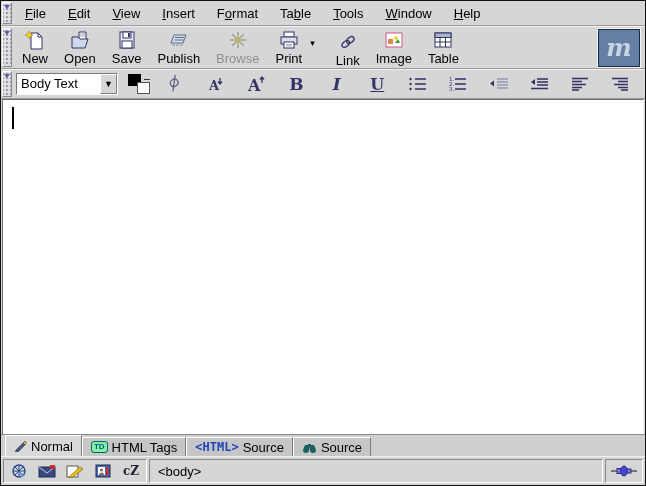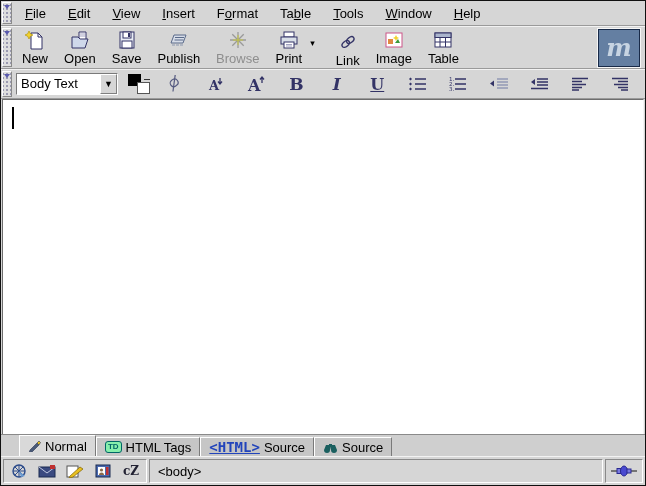--- a/index.html
+++ b/index.html
@@ -67,26 +67,26 @@
   .swatch-fg { position:absolute; top:1px; left:0; width:13px; height:12px; background:#000; border:1px solid #000; }
   .swatch-bg { position:absolute; bottom:1px; right:0; width:13px; height:12px; background:#fff; border:1px solid #555; }
   .swatch-tick { position:absolute; top:6px; right:0; width:6px; height:1px; background:#333; }
   
   .editor { flex:1; background:#fff; position:relative;
     border-top:1px solid #6e6e6e; border-left:1px solid #6e6e6e;
     border-right:1px solid #f4f4f4; margin:0 1px; cursor:text; }
   .caret { position:absolute; top:7px; left:9px; width:2px; height:22px; background:#000; }
   
   .tabs-row { display:flex; align-items:flex-end; height:22px; background:#cfcfcf;
-    border-top:1px solid #8a8a8a; padding-left:18px; }
+    border-top:1px solid #8a8a8a; padding-left:4px; }
   .tab { display:flex; align-items:center; gap:4px; height:19px; padding:0 8px;
     background:#c6c6c6; border:1px solid #fff; border-bottom:none;
     border-right-color:#7a7a7a; font-size:13px; cursor:pointer; white-space:nowrap; }
   .tab.selected { background:#d9d9d9; height:21px; font-weight:normal; }
-  .src-pre { font-family:"DejaVu Sans Mono",monospace; font-size:14px; color:#2244bb; font-weight:bold;text-decoration:underline; }
+  .src-pre { font-family:"DejaVu Sans Mono",monospace; font-size:12px; color:#2244bb; font-weight:bold; }
   .td-badge { font-size:8px; font-weight:bold; color:#006666; border:1px solid #006666;
     border-radius:3px; padding:0 2px; background:#86efac; line-height:10px; }
   
   .statusbar { display:flex; align-items:stretch; height:29px; padding:2px;
     gap:2px; background:#d6d6d6; border-top:1px solid #f2f2f2; }
   .panel { border:1px solid #8a8a8a; border-bottom-color:#fff; border-right-color:#fff;
     display:flex; align-items:center; }
   .comp-panel { padding:0 5px; gap:8px; }
   .comp-icon { width:20px; height:18px; display:flex; align-items:center; justify-content:center; cursor:pointer; }
   .body-panel { flex:1; padding:0 8px; }

